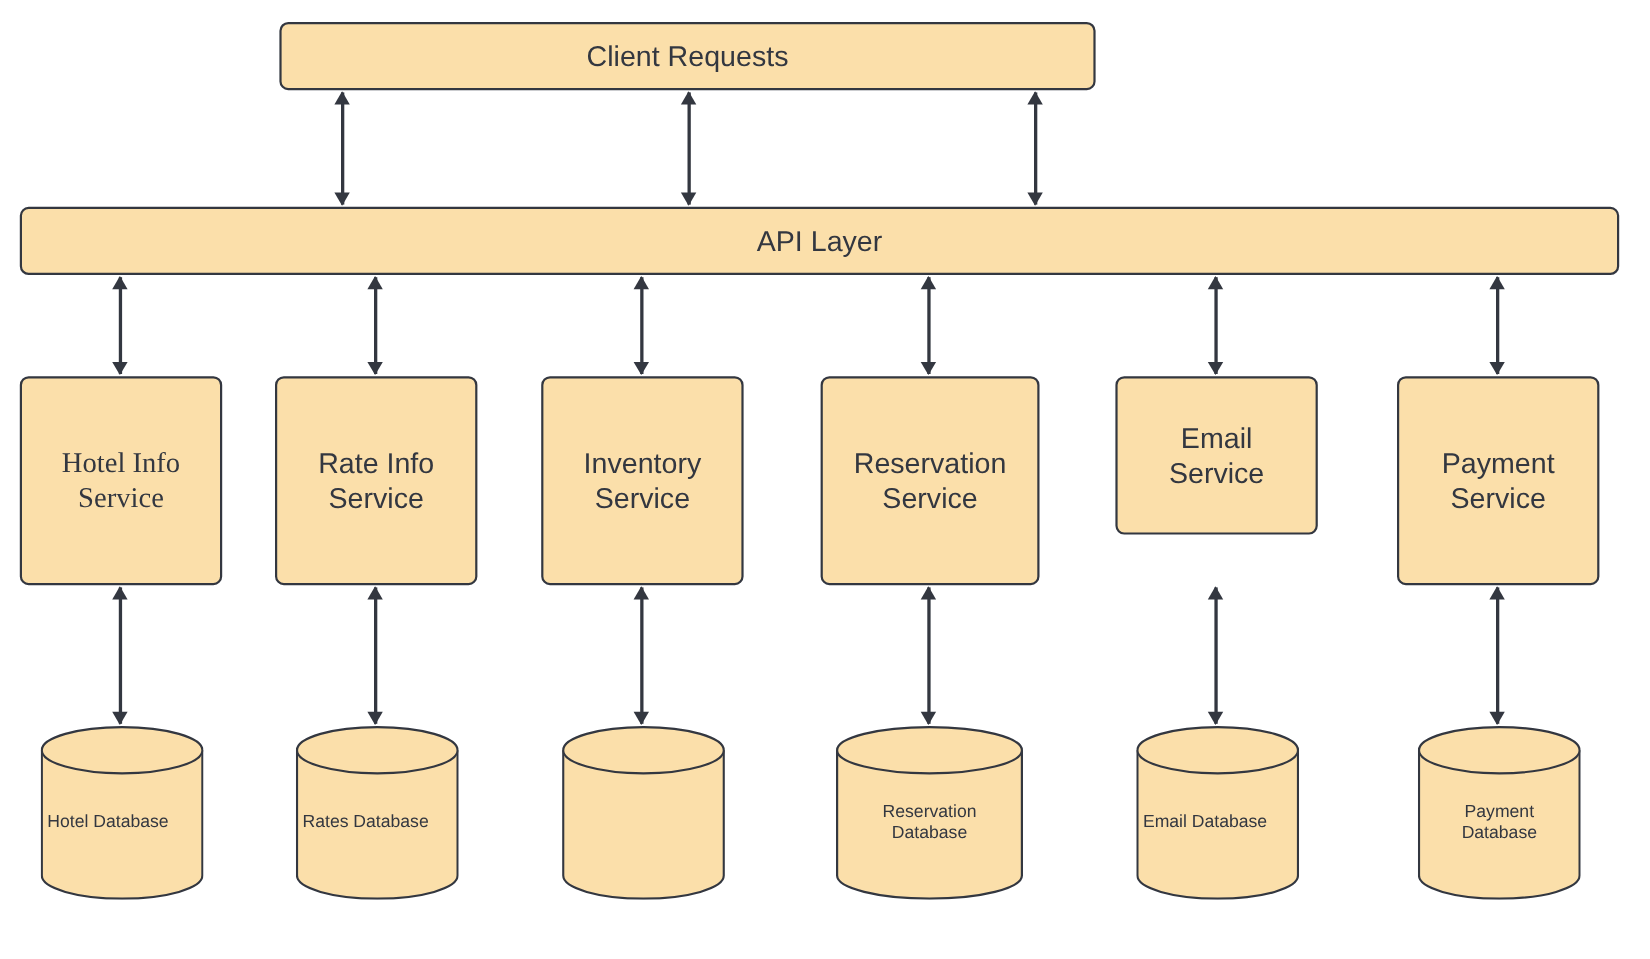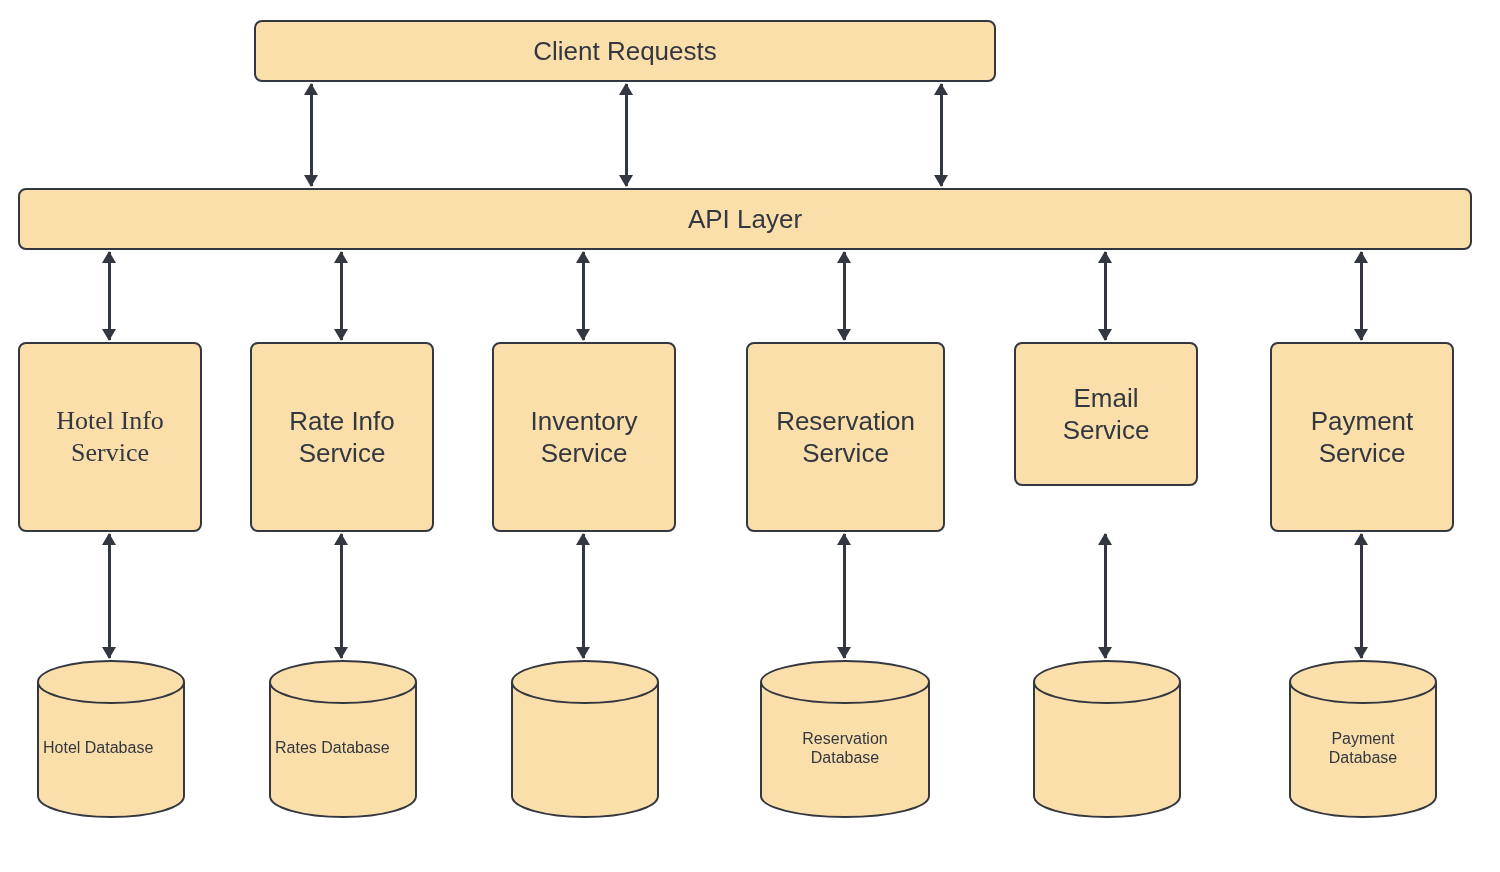--- a/index.html
+++ b/index.html
@@ -137,20 +137,21 @@
 <div class="arrow" style="left:1104px; top:252px; height:88px;"></div>
 <div class="box" style="left:1014px; top:342px; width:184px; height:144px;">
   <span>Email Service</span>
 </div>
 <div class="arrow" style="left:1104px; top:534px; height:124px;"></div>
 <div class="cylinder" style="left:1033px; top:660px; width:148px; height:158px;">
   <svg viewBox="0 0 148 158" preserveAspectRatio="none">
     <path d="M 1 22 L 1 136 A 73 21 0 0 0 147 136 L 147 22" fill="#fbdfaa" stroke="#333740" stroke-width="2"></path>
     <ellipse cx="74" cy="22" rx="73" ry="21" fill="#fbdfaa" stroke="#333740" stroke-width="2"></ellipse>
   </svg>
+  <span class="label">Email Database</span>
 </div>
 
 <div class="arrow" style="left:1360px; top:252px; height:88px;"></div>
 <div class="box" style="left:1270px; top:342px; width:184px; height:190px;">
   <span>Payment Service</span>
 </div>
 <div class="arrow" style="left:1360px; top:534px; height:124px;"></div>
 <div class="cylinder" style="left:1289px; top:660px; width:148px; height:158px;">
   <svg viewBox="0 0 148 158" preserveAspectRatio="none">
     <path d="M 1 22 L 1 136 A 73 21 0 0 0 147 136 L 147 22" fill="#fbdfaa" stroke="#333740" stroke-width="2"></path>

